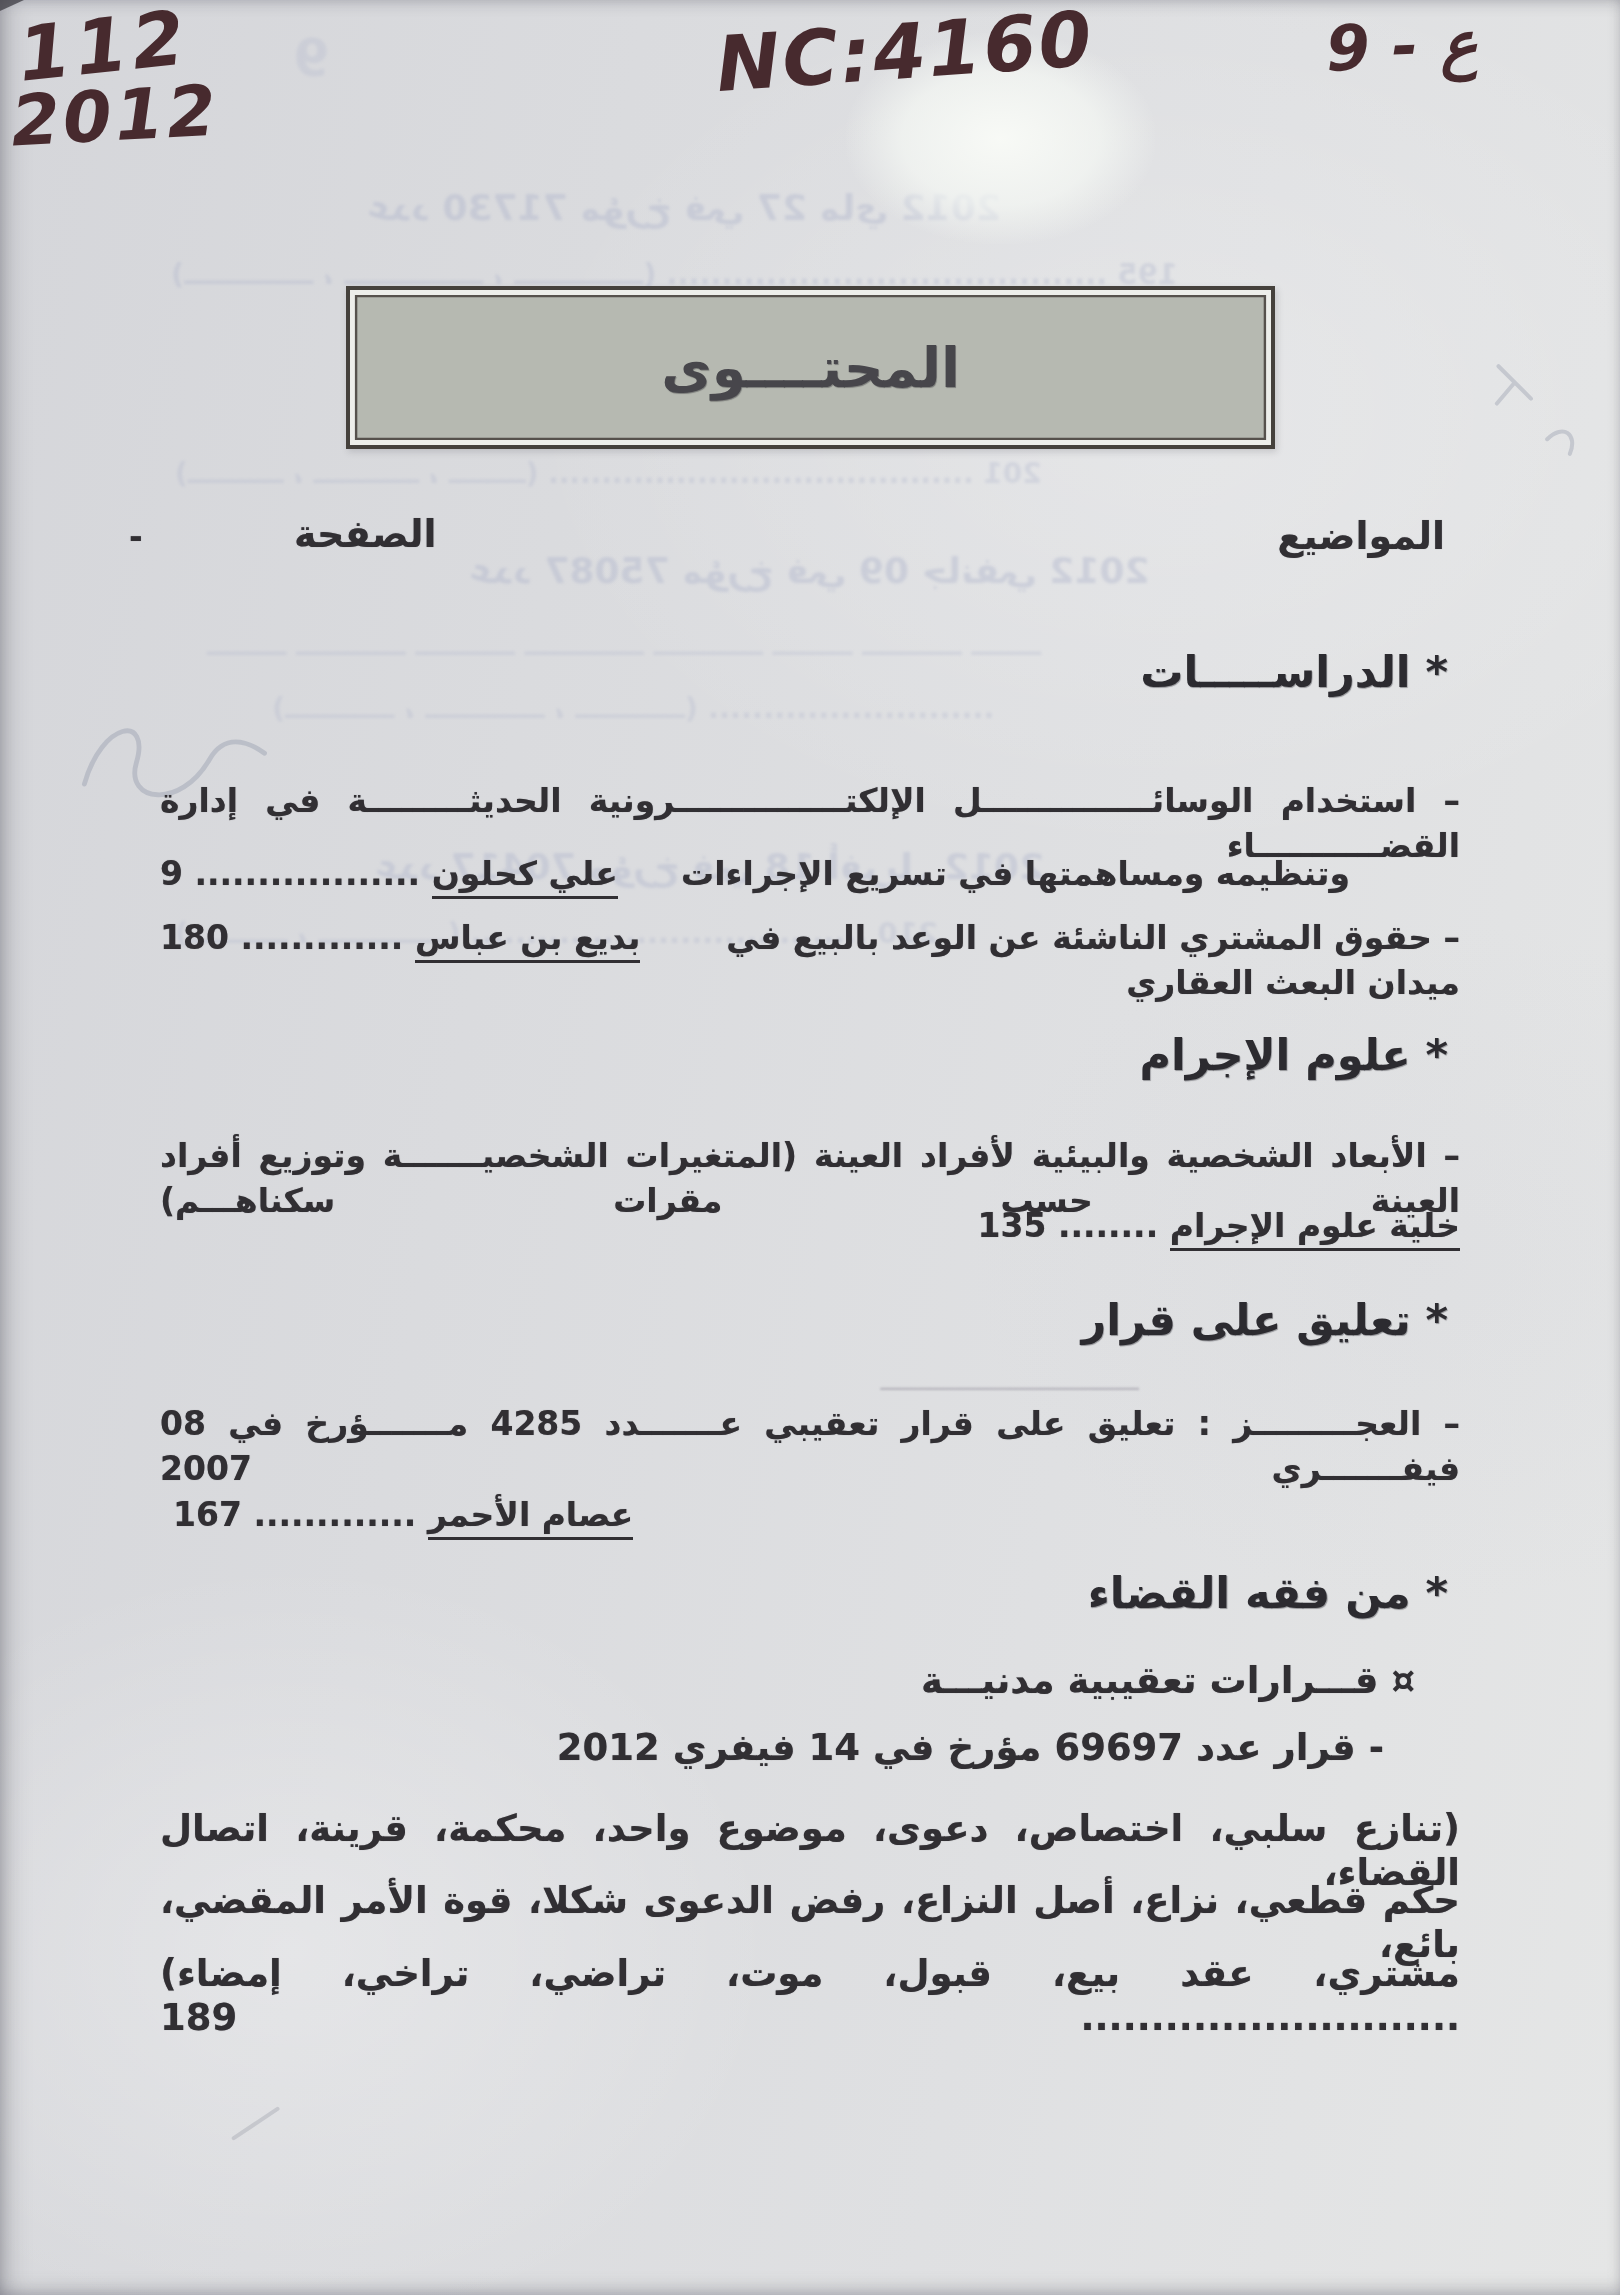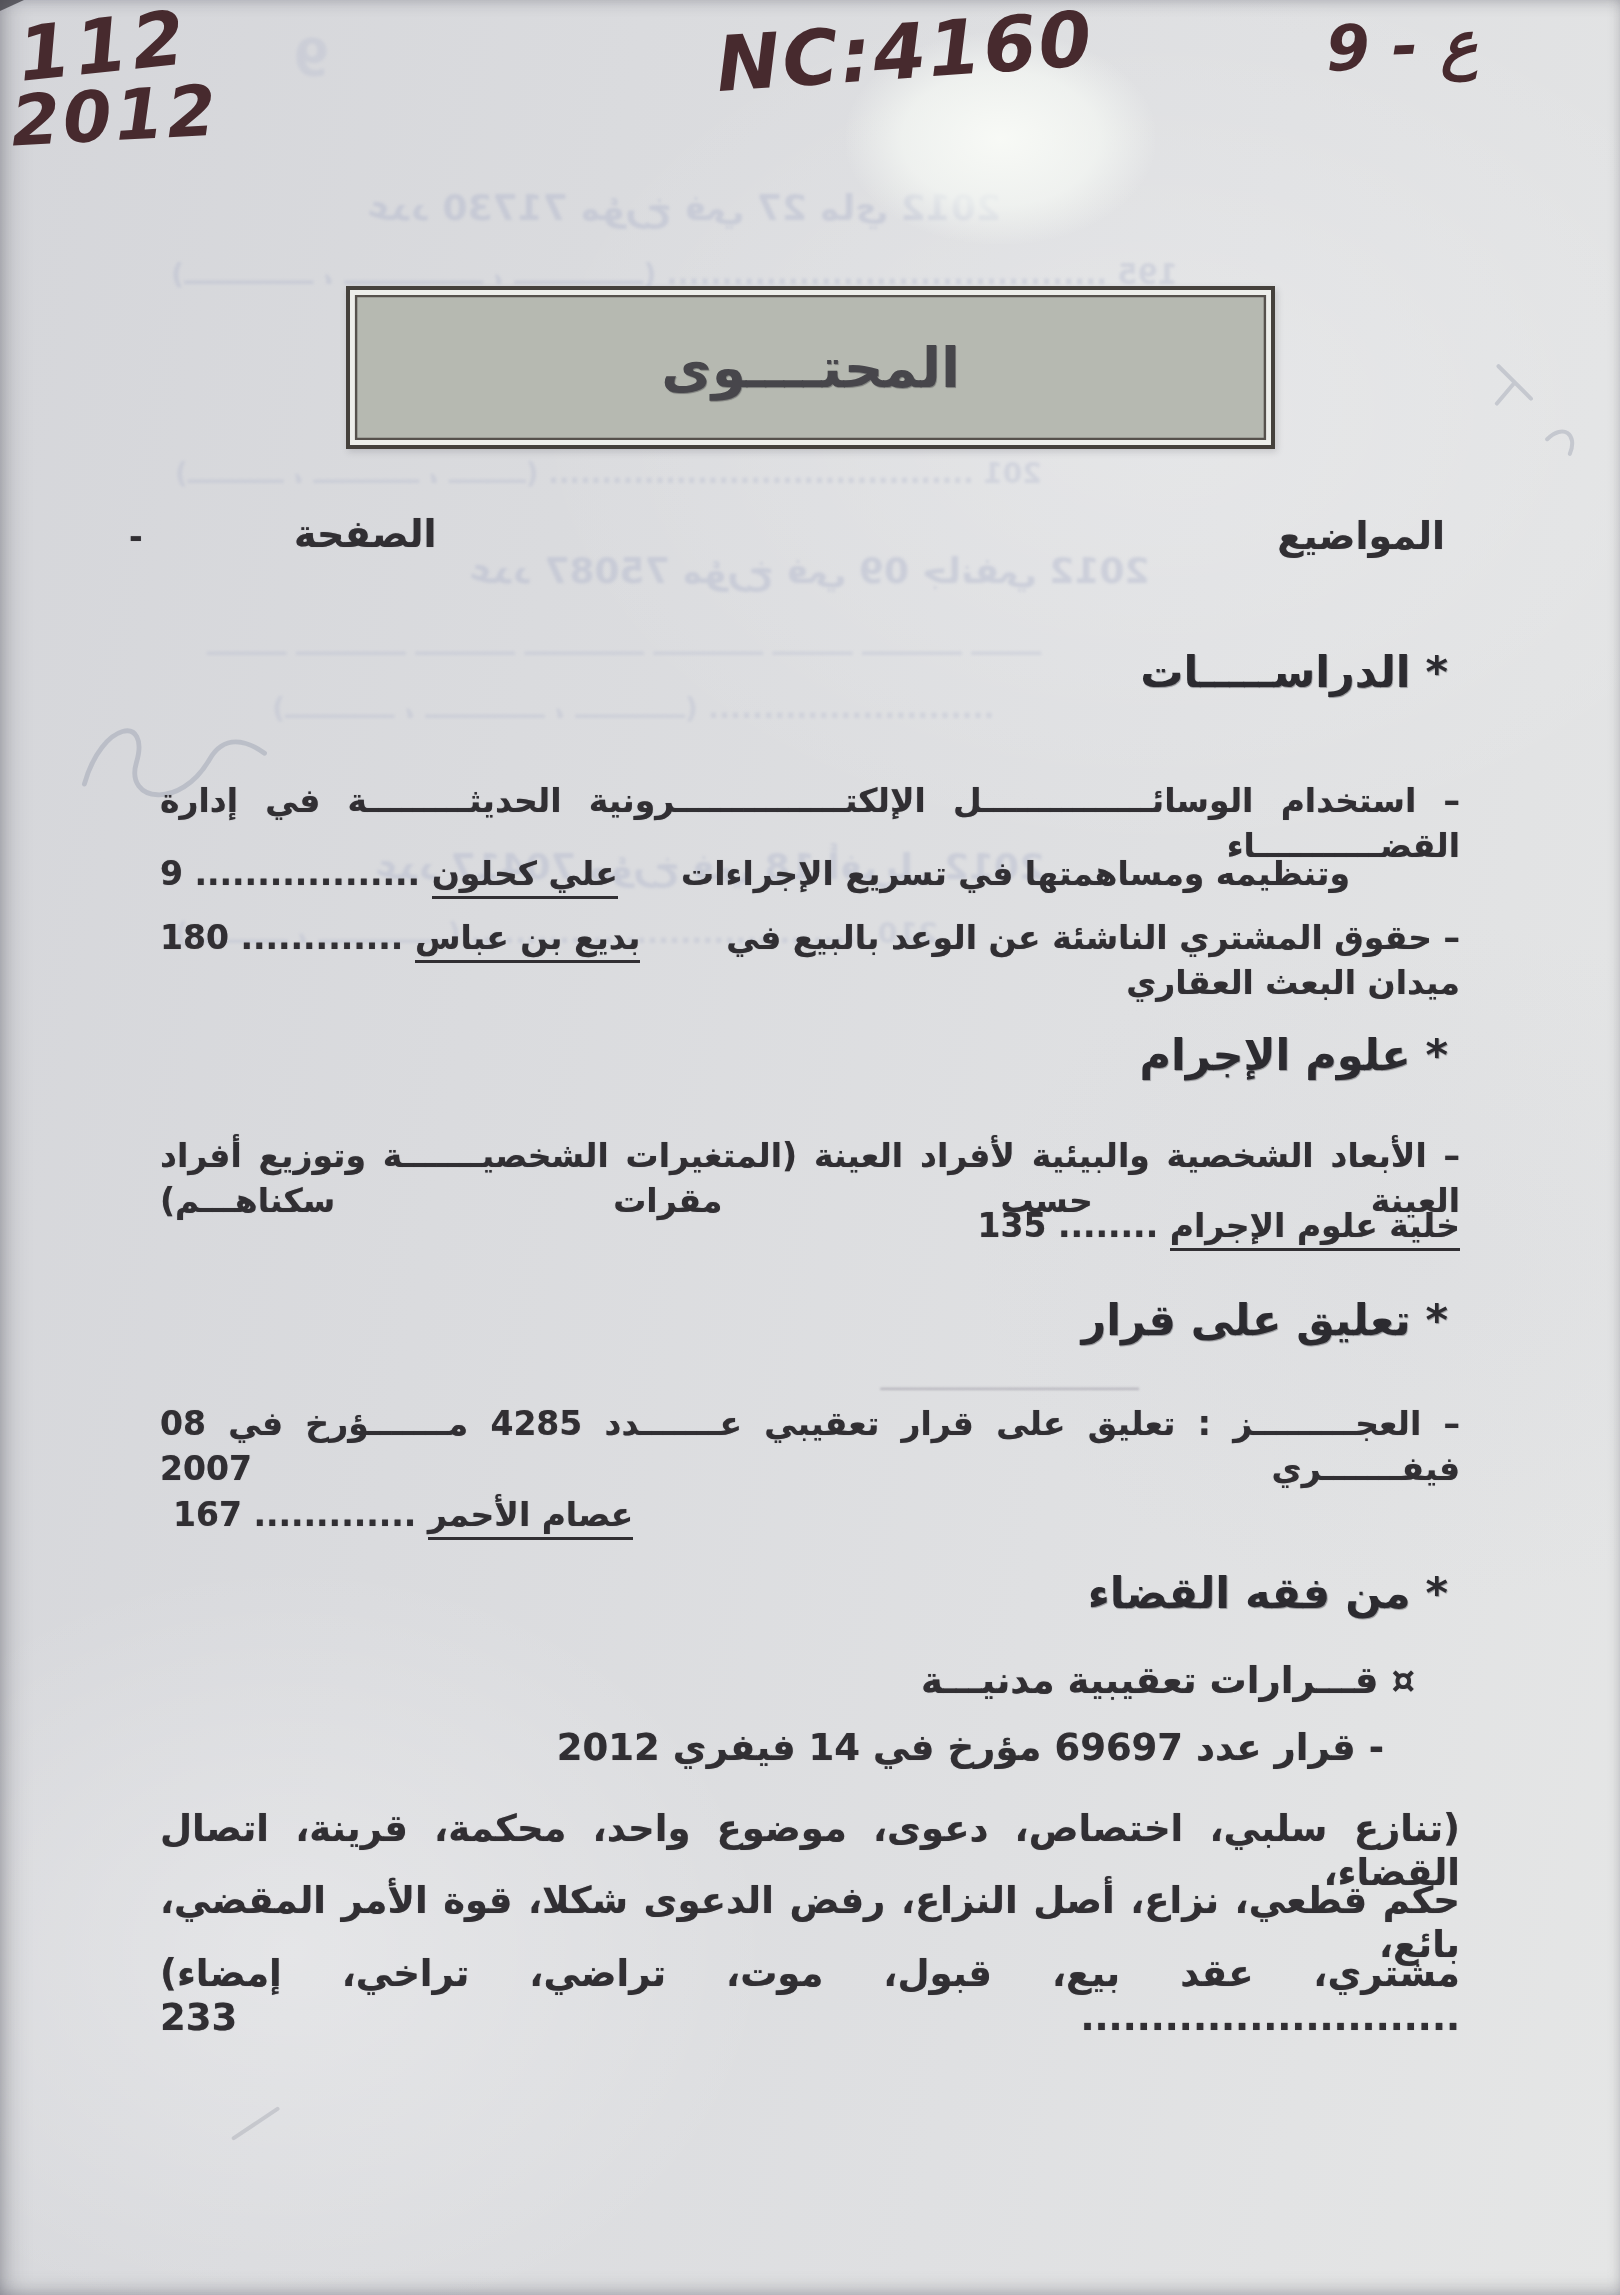--- a/index.html
+++ b/index.html
@@ -162,17 +162,17 @@
   </div>
 
   <div class="section-h sh3 printed">* من فقه القضاء</div>
   <div class="sub-h printed">¤ قـــرارات تعقيبية مدنيـــة</div>
   <div class="decision printed">- قرار عدد 69697 مؤرخ في 14 فيفري 2012</div>
   <div class="kw kw1 just printed">(تنازع سلبي، اختصاص، دعوى، موضوع واحد، محكمة، قرينة، اتصال القضاء،</div>
   <div class="kw kw2 just printed">حكم قطعي، نزاع، أصل النزاع، رفض الدعوى شكلا، قوة الأمر المقضي، بائع،</div>
   <div class="kw kw3 just printed">
     <span>مشتري، عقد بيع، قبول، موت، تراضي، تراخي، إمضاء)</span>
     <span class="leader">...........................</span>
-    <span>233</span>
+    <span>189</span>
   </div>
 
 </div>
 
 
 </body></html>

